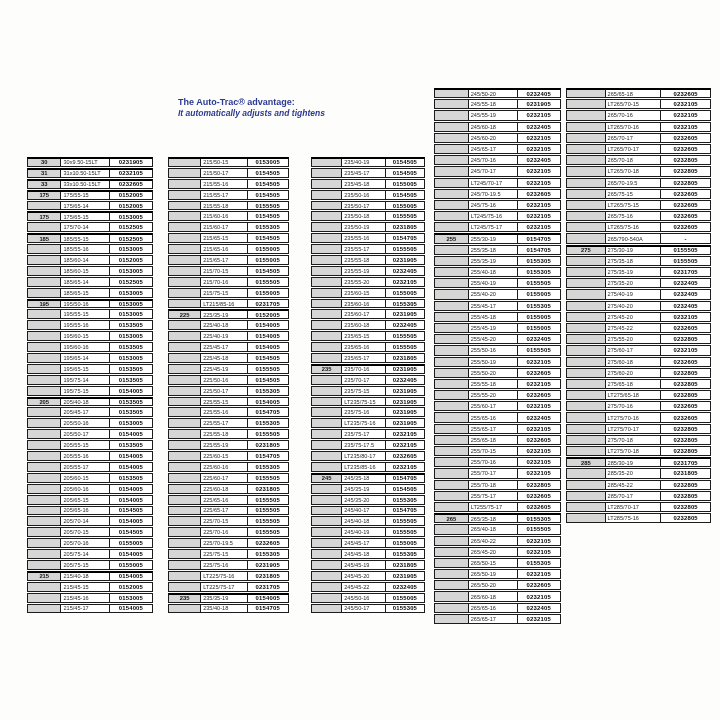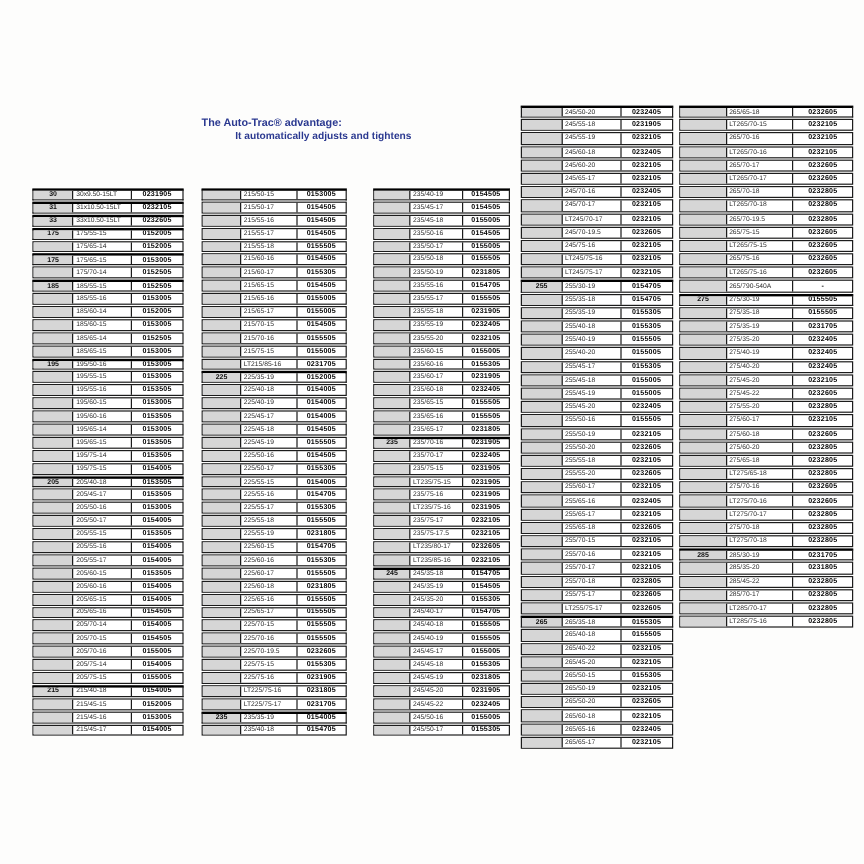--- a/index.html
+++ b/index.html
@@ -1,22 +1,22 @@
 <!DOCTYPE html>
 <html><head>
 <meta charset="utf-8">
 <style>
   html,body{margin:0;padding:0;}
   body{width:720px;height:720px;background:#ffffff;position:relative;overflow:hidden;
        font-family:"Liberation Sans", sans-serif;}
   .page{position:absolute;inset:0;background:#fdfdfc;}
 
-  .adv{position:absolute;left:168px;top:97px;width:230px;color:#2b3990;}
+  .adv{position:absolute;left:178px;top:97px;width:230px;color:#2b3990;}
   .adv .t{font-size:9px;font-weight:bold;line-height:11px;}
-  .adv .s{font-size:8.5px;font-weight:bold;line-height:10.5px;margin-left:28px;}
+  .adv .s{font-size:8.5px;font-weight:bold;font-style:italic;line-height:10.5px;}
 
   .tbl{position:absolute;}
   .tbl-1{left:27px;  top:157px;width:126px;}
   .tbl-2{left:168px; top:157px;width:121px;}
   .tbl-3{left:311px; top:157px;width:114px;}
   .tbl-4{left:434px; top:88px; width:127px;}
   .tbl-5{left:566px; top:88px; width:145px;}
 
   .row{display:flex;align-items:stretch;margin-bottom:1px;border:1px solid #1c1c1c;
        box-sizing:border-box;background:#fff;}

